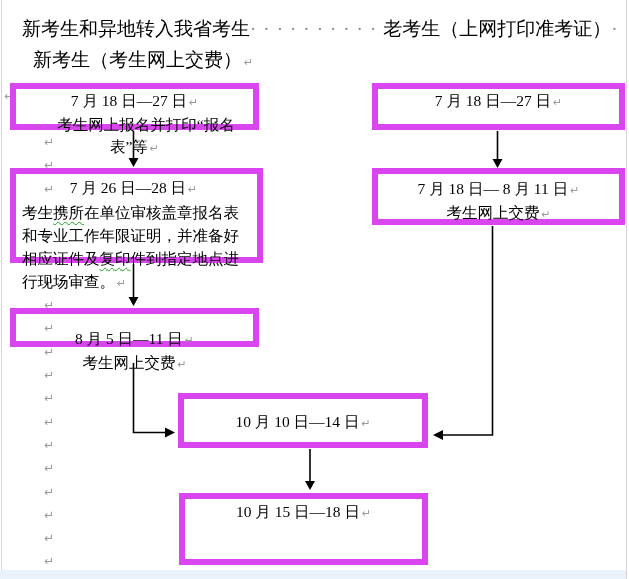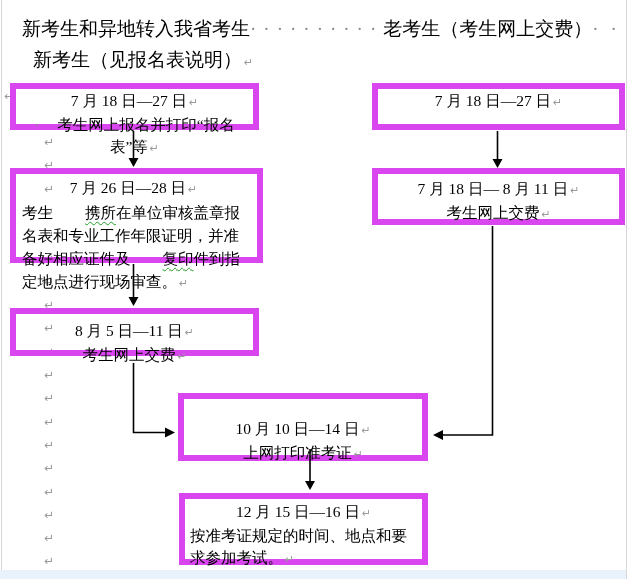--- a/index.html
+++ b/index.html
@@ -19,44 +19,44 @@
   .dots{color:#8b8b8b;letter-spacing:7px;}
   .dots2{color:#8b8b8b;letter-spacing:12px;}
 
   .box{
     position:absolute;border:6px solid #d946ef;box-sizing:border-box;
     background:transparent;font-size:15.5px;line-height:22px;z-index:2;
     padding:2px 5px 0 5px;
   }
   #box-left-1{left:10px;top:83px;width:249px;height:47px;padding-top:1px;}
   #box-left-2{left:10px;top:168px;width:253px;height:95px;line-height:23px;padding-left:6px;padding-right:12px;}
-  #box-left-3{left:10px;top:308px;width:249px;height:48px;padding-top:6px;}
+  #box-left-3{left:10px;top:308px;width:249px;height:39px;padding-top:14px;}
   #box-right-1{left:372px;top:83px;width:253px;height:47px;padding-top:1px;}
   #box-right-2{left:372px;top:168px;width:253px;height:57px;padding-top:4px;}
-  #box-mid{left:178px;top:393px;width:250px;height:68px;padding-top:19px;}
+  #box-mid{left:178px;top:393px;width:250px;height:55px;padding-top:12px;}
   #box-bottom{left:179px;top:493px;width:249px;height:72px;padding-top:2px;}
   .line.center{text-align:center;}
   .line.left{text-align:left;}
 
   .brmark{color:#9a9a9a;font-size:11px;margin-left:2px;font-family:"DejaVu Sans",sans-serif;}
   .margin-mark{position:absolute;color:#9a9a9a;font-size:12px;z-index:1;
     font-family:"DejaVu Sans",sans-serif;line-height:12px;}
-  .wavy{text-decoration:underline;text-decoration-style:wavy;text-decoration-color:#1fa11f;text-decoration-thickness:1px;text-underline-offset:3px;margin-left:32px;}
+  .wavy{text-decoration:underline;text-decoration-style:wavy;text-decoration-color:#1fa11f;text-decoration-thickness:1px;text-underline-offset:3px;}
 
   #arrows{position:absolute;left:0;top:0;z-index:4;pointer-events:none;}
 </style>
 </head>
 <body>
 
 <div class="edge edge-left"></div>
 <div class="edge edge-right"></div>
 <div class="bottom-strip"></div>
 
-<div class="hdr hdr1"><span>新考生和异地转入我省考生</span><span class="dots">··········</span><span>老考生（考生网上交费）</span><span class="dots2">····</span></div>
-<div class="hdr hdr2"><span>新考生（见报名表说明）</span><span class="brmark">↵</span></div>
+<div class="hdr hdr1"><span>新考生和异地转入我省考生</span><span class="dots">··········</span><span>老考生（上网打印准考证）</span><span class="dots2">····</span></div>
+<div class="hdr hdr2"><span>新考生（考生网上交费）</span><span class="brmark">↵</span></div>
 
 <div class="box" id="box-left-1">
     <div class="line center"><span>7 月 18 日—27 日</span><span class="brmark">↵</span></div>
     <div class="line center"><span class="dots">· </span><span>考生网上报名并打印“报名表”等</span><span class="brmark">↵</span></div>
   </div>
 <div class="box" id="box-left-2">
     <div class="line center"><span>7 月 26 日—28 日</span><span class="brmark">↵</span></div>
     <div class="line left"><span>考生</span><span class="wavy">携所</span><span>在单位审核盖章报名表和专业工作年限证明，并准备好相应证件及</span><span class="wavy">复印</span><span>件到指定地点进行现场审查。</span><span class="brmark">↵</span></div>
   </div>
 <div class="box" id="box-left-3">
@@ -65,25 +65,23 @@
   </div>
 <div class="box" id="box-right-1">
     <div class="line center"><span>7 月 18 日—27 日</span><span class="brmark">↵</span></div>
   </div>
 <div class="box" id="box-right-2">
     <div class="line center"><span>7 月 18 日— 8 月 11 日</span><span class="brmark">↵</span></div>
     <div class="line center"><span>考生网上交费</span><span class="brmark">↵</span></div>
   </div>
 <div class="box" id="box-mid">
     <div class="line center"><span>10 月 10 日—14 日</span><span class="brmark">↵</span></div>
-    <div class="line center"><span>上网打印准考证</span><span class="brmark">↵</span></div>
   </div>
 <div class="box" id="box-bottom">
-    <div class="line center"><span>12 月 15 日—16 日</span><span class="brmark">↵</span></div>
-    <div class="line left"><span>按准考证规定的时间、地点和要求参加考试。</span><span class="brmark">↵</span></div>
+    <div class="line center"><span>10 月 15 日—18 日</span><span class="brmark">↵</span></div>
   </div>
 
 <svg id="arrows" width="629" height="579">
   <g stroke="#000" stroke-width="1.6" fill="none">
     <path d="M133.5 131 V159"></path>
     <path d="M133.5 264 V298"></path>
     <path d="M133.5 363 V432.5 H166"></path>
     <path d="M497.5 131 V160"></path>
     <path d="M492.5 226 V435 H442"></path>
     <path d="M310 449 V482"></path>

